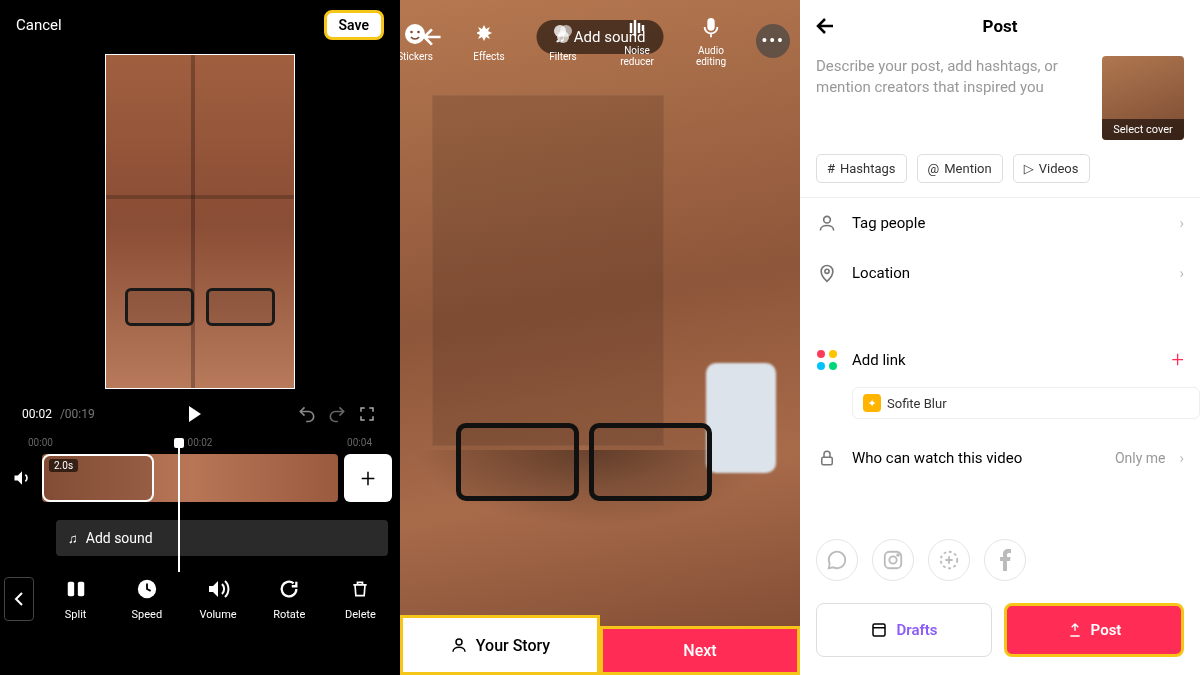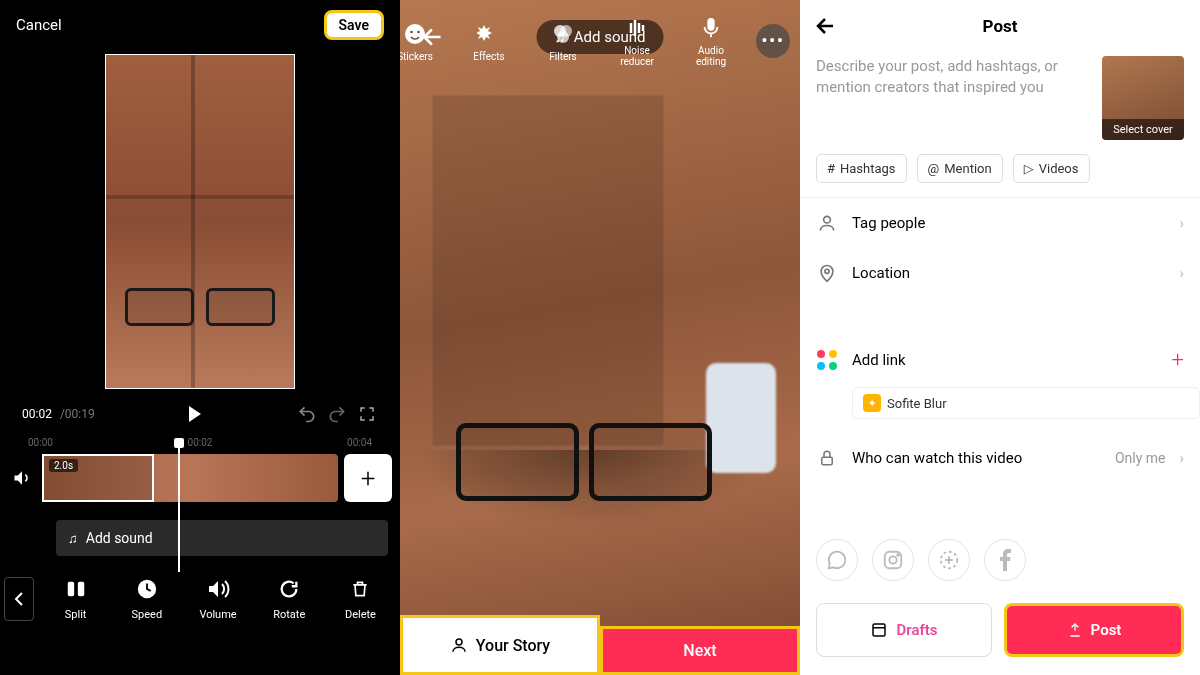--- a/index.html
+++ b/index.html
@@ -37,21 +37,21 @@
   .ctrl-ic { width:22px; height:22px; display:inline-flex; align-items:center; justify-content:center; }
   .ctrl-spacer { flex:1; }
   .play-triangle { width:0; height:0; border-left:12px solid #fff; border-top:8px solid transparent; border-bottom:8px solid transparent; }
   .undo,.redo,.expand { color:#888; font-size:16px; }
 
   .tick-row { display:flex; justify-content:space-between; padding:12px 28px 6px; color:#666; font-size:10px; }
 
   .timeline { display:flex; align-items:center; padding:0 8px; gap:6px; position:relative; }
   .speaker { width:28px; height:28px; color:#fff; display:flex; align-items:center; justify-content:center; }
   .clip { height:48px; flex:1; background:linear-gradient(90deg,#9a5a3e,#b87657,#9a5a3e); border-radius:4px; position:relative; display:flex; }
-  .clip-sel { position:absolute; left:0; top:0; bottom:0; width:38%; border:2px solid #fff; border-radius:0; background:rgba(0,0,0,0.15); display:flex; align-items:flex-start; padding:3px 5px;}
+  .clip-sel { position:absolute; left:0; top:0; bottom:0; width:38%; border:2px solid #fff; border-radius:8px; background:rgba(0,0,0,0.15); display:flex; align-items:flex-start; padding:3px 5px;}
   .clip-dur { background:rgba(0,0,0,0.6); color:#fff; font-size:10px; padding:1px 5px; border-radius:3px; }
   .playhead { position:absolute; left:46%; top:-12px; bottom:-70px; width:2px; background:#fff; }
   .playhead::before { content:""; position:absolute; top:-4px; left:-4px; width:10px; height:10px; background:#fff; border-radius:2px; }
   .add-clip { width:48px; height:48px; background:#fff; border-radius:6px; display:flex; align-items:center; justify-content:center; font-size:26px; font-weight:300; color:#000; }
 
   .sound-bar { margin:18px 12px 0 56px; background:#2a2a2a; border-radius:4px; padding:10px 12px; color:#fff; font-size:14px; display:flex; align-items:center; gap:8px;}
   .note-ic { font-size:13px; }
 
   .tool-row { display:flex; align-items:flex-end; padding:20px 4px 14px; gap:0; }
   .back-chev { width:30px; height:44px; border:1px solid #444; border-radius:4px; display:flex; align-items:center; justify-content:center; color:#fff; margin-right:6px;}
@@ -99,21 +99,21 @@
   .link-dots span { position:absolute; width:8px; height:8px; border-radius:50%;}
   .ld1{top:0;left:0;background:#ff3b5c;} .ld2{top:0;right:0;background:#ffc400;} .ld3{bottom:0;left:0;background:#00c2ff;} .ld4{bottom:0;right:0;background:#00d67a;}
   .plus-red { color:#ff2d55; font-size:22px; font-weight:300;}
   .link-chip { border:1px solid #eee; border-radius:6px; padding:6px 10px; font-size:13px; color:#333; display:inline-flex; align-items:center; gap:6px; margin:0 0 14px 52px;}
   .link-chip .sq { width:18px; height:18px; background:#ffb400; border-radius:4px; display:flex; align-items:center; justify-content:center; color:#fff; font-size:11px;}
   .toggle { width:34px; height:20px; background:#ddd; border-radius:10px; position:relative;}
   .toggle::after{content:"";position:absolute;left:2px;top:2px;width:16px;height:16px;background:#fff;border-radius:50%;box-shadow:0 1px 2px rgba(0,0,0,0.2);}
   .share-row { display:flex; gap:14px; padding:2px 16px 16px;}
   .share-ic { width:42px; height:42px; border:1px solid #e5e5e5; border-radius:50%; display:flex; align-items:center; justify-content:center; color:#bbb; font-size:20px;}
   .p3-bottom { display:flex; gap:12px; padding:6px 16px 18px;}
-  .drafts-btn { flex:1; border:1px solid #ddd; border-radius:8px; padding:17px 0; display:flex; align-items:center; justify-content:center; gap:8px; font-size:15px; font-weight:600; color:#ec4899;}
+  .drafts-btn { flex:1; border:1px solid #ddd; border-radius:8px; padding:17px 0; display:flex; align-items:center; justify-content:center; gap:8px; font-size:15px; font-weight:600; color:#8b5cf6;}
   .post-btn { flex:1; background:#ff2d55; border:3px solid #f5c518; border-radius:8px; padding:11px 0; display:flex; align-items:center; justify-content:center; gap:8px; font-size:15px; font-weight:600; color:#fff;}
   .spacer-flex { flex:1; }
 
   svg { display:block; }
 </style>
 </head>
 <body>
 
 <div class="panel panel1">
   <div class="p1-header">

